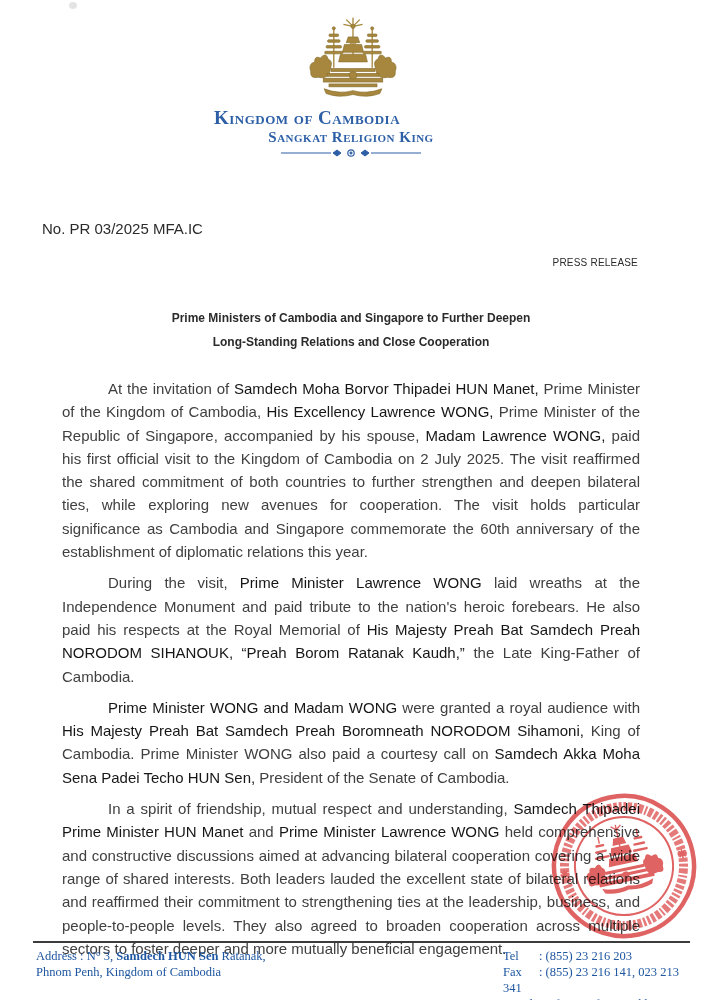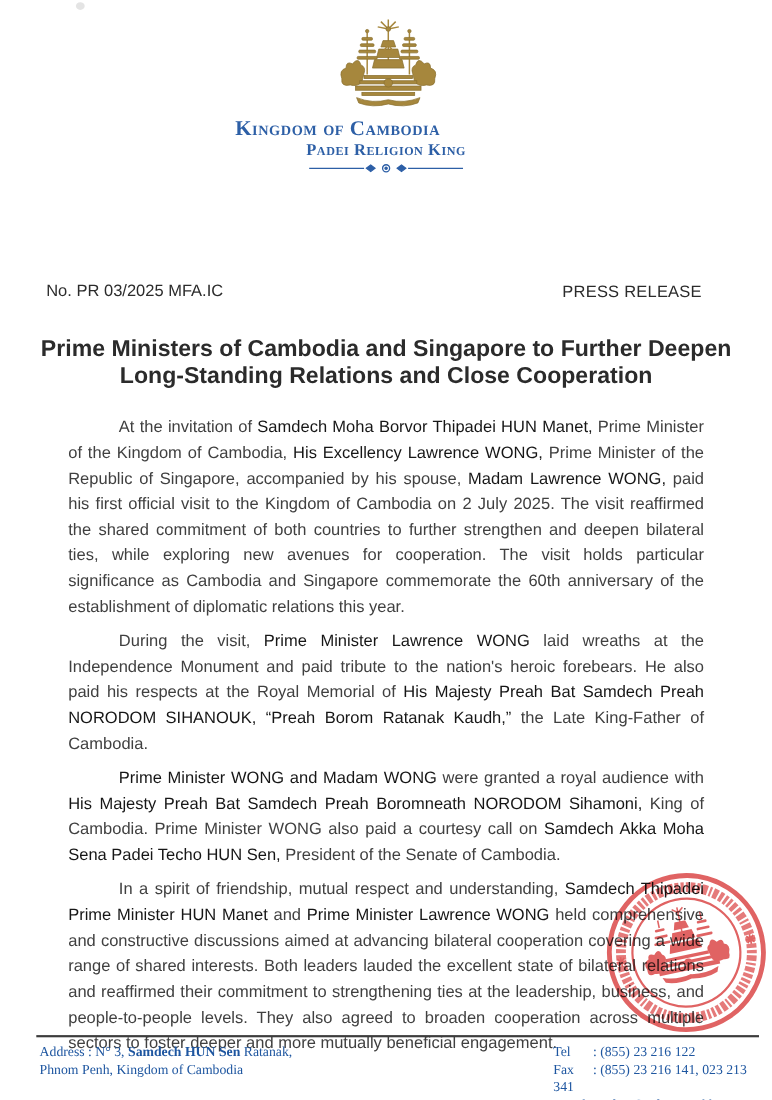--- a/index.html
+++ b/index.html
@@ -11,25 +11,25 @@
   .kingdom-title{position:absolute;left:0;top:107px;width:614px;text-align:center;
         font-family:"Liberation Serif",serif;font-variant:small-caps;font-weight:bold;
         font-size:19px;letter-spacing:.5px;color:#2d5fa6;}
   .kingdom-motto{position:absolute;left:0;top:129px;width:702px;text-align:center;
         font-family:"Liberation Serif",serif;font-variant:small-caps;font-weight:bold;
         font-size:15px;letter-spacing:.5px;color:#2d5fa6;}
   .divider{position:absolute;left:281px;top:147px;width:140px;height:12px;}
   .ministry{position:absolute;left:8px;top:162px;width:258px;text-align:center;
         font-family:"Liberation Serif",serif;font-variant:small-caps;font-weight:bold;
         font-size:12px;line-height:15px;color:#2d5fa6;letter-spacing:.3px;}
-  .doc-number{position:absolute;left:42px;top:220px;font-size:15px;color:#2b2b2b;margin-top:36px;}
-  .press-release{position:absolute;right:64px;top:257px;font-size:15px;color:#2b2b2b;
+  .doc-number{position:absolute;left:42px;top:220px;font-size:15px;color:#2b2b2b;}
+  .press-release{position:absolute;right:64px;top:257px;font-size:10px;color:#2b2b2b;
         letter-spacing:.2px;}
   .doc-title{position:absolute;left:0;top:306px;width:702px;text-align:center;
-        font-weight:bold;font-size:21px;line-height:24px;color:#2b2b2b;}
+        font-weight:bold;font-size:12px;line-height:24px;color:#2b2b2b;}
   .body-text{position:absolute;left:62px;top:377px;width:578px;font-size:15px;
         line-height:23.3px;text-align:justify;color:#404040;}
   .body-text p{margin:0 0 8px 0;text-indent:46px;}
   .body-text .b{font-weight:normal;color:#161616;}
   .stamp{position:absolute;left:546px;top:790px;width:156px;height:152px;
         opacity:.82;mix-blend-mode:multiply;}
   .footer-rule{position:absolute;left:33px;top:941px;width:657px;height:2px;background:#3c3c3c;}
   .footer-address{position:absolute;left:36px;top:948px;width:330px;
         font-family:"Liberation Serif",serif;font-size:12.5px;line-height:16px;color:#1e56a0;}
   .footer-address .b{font-weight:bold;}
@@ -82,21 +82,21 @@
 
     <rect class="gold" x="27" y="55" width="46" height="3"></rect>
     <rect class="gold" x="23" y="60" width="54" height="3"></rect>
     <rect class="gold" x="19" y="65" width="62" height="4"></rect>
     <rect class="gold" x="25" y="71" width="50" height="3"></rect>
     <circle class="gold" cx="50" cy="62" r="4"></circle>
     <path class="gold" d="M20,76 Q35,82 50,78 Q65,82 80,76 L78,81 Q65,86 50,82 Q35,86 22,81 Z"></path>
   </svg>
 
   <div class="kingdom-title">Kingdom of Cambodia</div>
-  <div class="kingdom-motto">Padei Religion King</div>
+  <div class="kingdom-motto">Sangkat Religion King</div>
 
   <svg class="divider" viewBox="0 0 140 12">
     <line x1="0" y1="6" x2="50" y2="6" stroke="#2d5fa6" stroke-width="1.2"></line>
     <line x1="90" y1="6" x2="140" y2="6" stroke="#2d5fa6" stroke-width="1.2"></line>
     <polygon class="blue-orn" points="52,6 56,3 60,6 56,9"></polygon>
     <polygon class="blue-orn" points="80,6 84,3 88,6 84,9"></polygon>
     <circle cx="70" cy="6" r="3.2" fill="none" stroke="#2d5fa6" stroke-width="1.2"></circle>
     <circle class="blue-orn" cx="70" cy="6" r="1.1"></circle>
   </svg>
 
@@ -156,18 +156,18 @@
   </svg>
 
   <div class="footer-rule"></div>
 
   <div class="footer-address" id="footer-address">
       <div><span class="">Address : N° 3, </span><span class="b">Samdech HUN Sen</span><span class=""> Ratanak,</span></div>
       <div><span class="">Phnom Penh, Kingdom of Cambodia</span></div>
     </div>
 
   <div class="footer-contacts" id="footer-contacts">
-      <div><span class="lbl">Tel</span><span>: (855) 23 216 122</span></div>
+      <div><span class="lbl">Tel</span><span>: (855) 23 216 203</span></div>
       <div><span class="lbl">Fax</span><span>: (855) 23 216 141, 023 213 341</span></div>
       <div><span class="lbl">Email</span><span>: mfaic@mfaic.gov.kh</span></div>
     </div>
 
 </div>
 
 </body></html>

